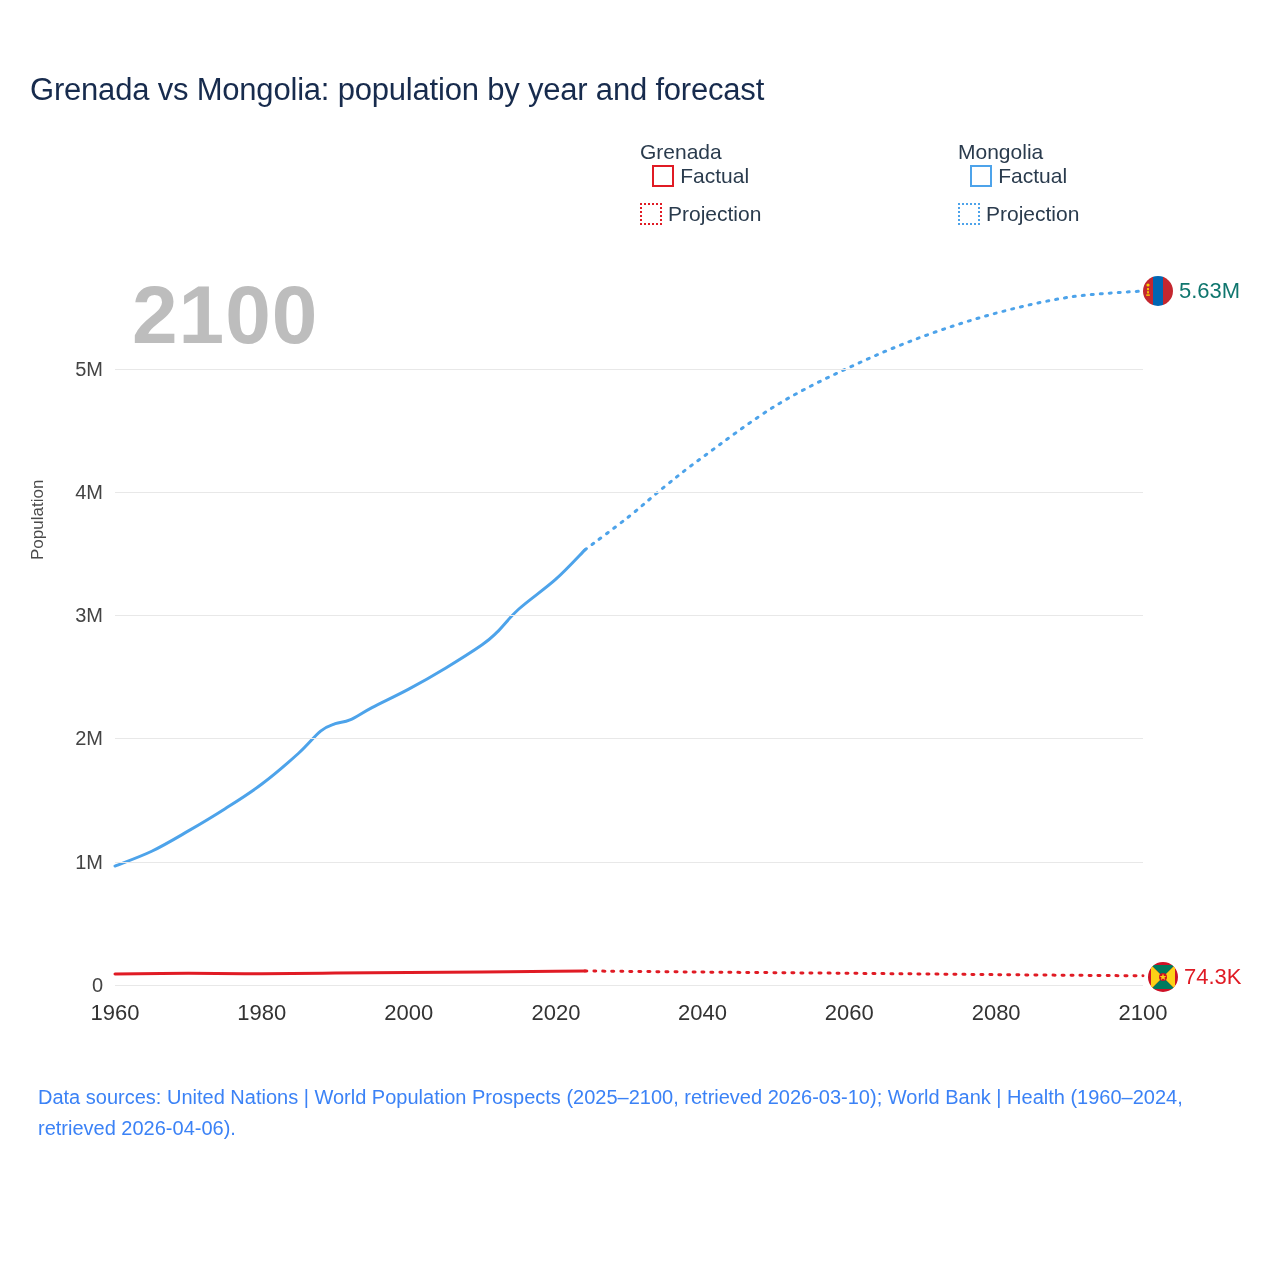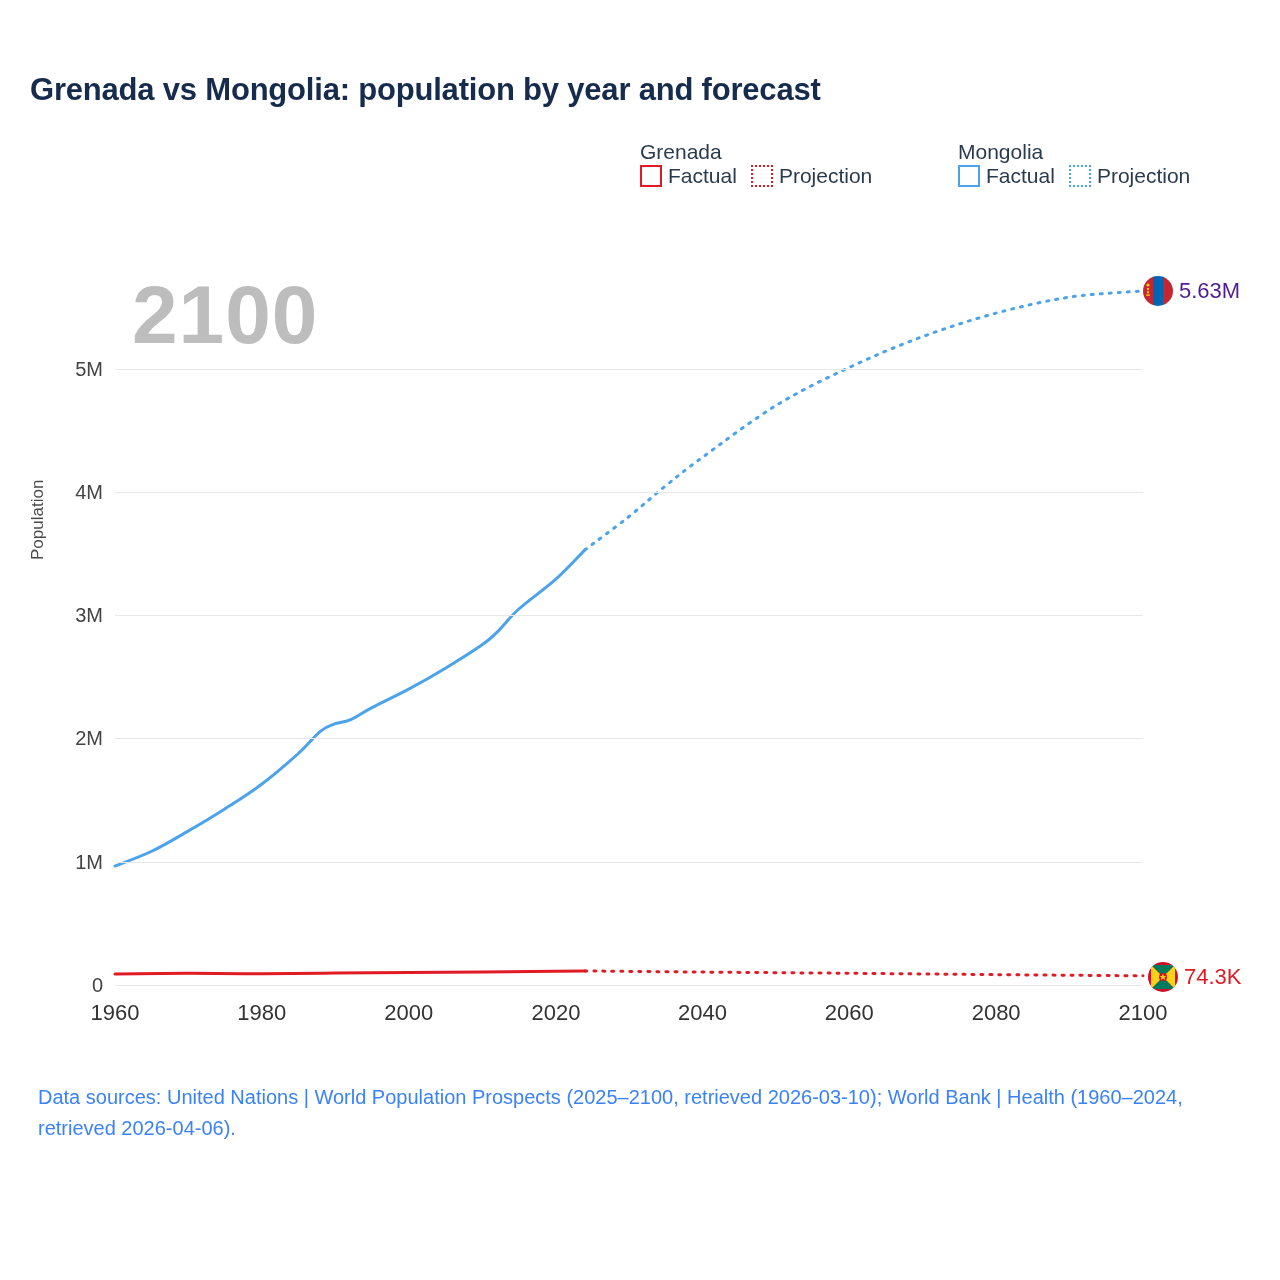--- a/index.html
+++ b/index.html
@@ -18,21 +18,21 @@
   .page {
     position: relative;
     width: 1280px;
     height: 1280px;
   }
   .title {
     position: absolute;
     left: 30px;
     top: 72px;
     font-size: 31px;
-    font-weight: bold;
+    font-weight: normal;
     color: #172b4d;
     letter-spacing: -0.2px;
   }
 
   
   .legend {
     position: absolute;
     left: 640px;
     top: 140px;
     width: 620px;
@@ -44,21 +44,21 @@
   }
   .legend-group.g1 { left: 0px; }
   .legend-group.g2 { left: 318px; }
   .legend-title {
     font-size: 21px;
     color: #2a3b4d;
     white-space: nowrap;
   }
   .legend-items {
     display: flex;
-    flex-direction: row;
+    flex-direction: column;
     align-items: center;
     gap: 14px;
   }
   .legend-item {
     display: flex;
     flex-direction: row;
     align-items: center;
     gap: 6px;
   }
   .legend-swatch {
@@ -159,21 +159,21 @@
     border-radius: 50%;
     overflow: hidden;
     position: relative;
     flex: none;
   }
   .flag svg { display: block; }
   .end-value {
     font-size: 22px;
     white-space: nowrap;
   }
-  .end-value.blue { color: #4c1d95; }
+  .end-value.blue { color: #0f766e; }
   .end-value.red { color: #e01b24; }
 
   
   .footer {
     position: absolute;
     left: 38px;
     top: 1082px;
     width: 1210px;
     font-size: 20px;
     color: #3b82f6;

